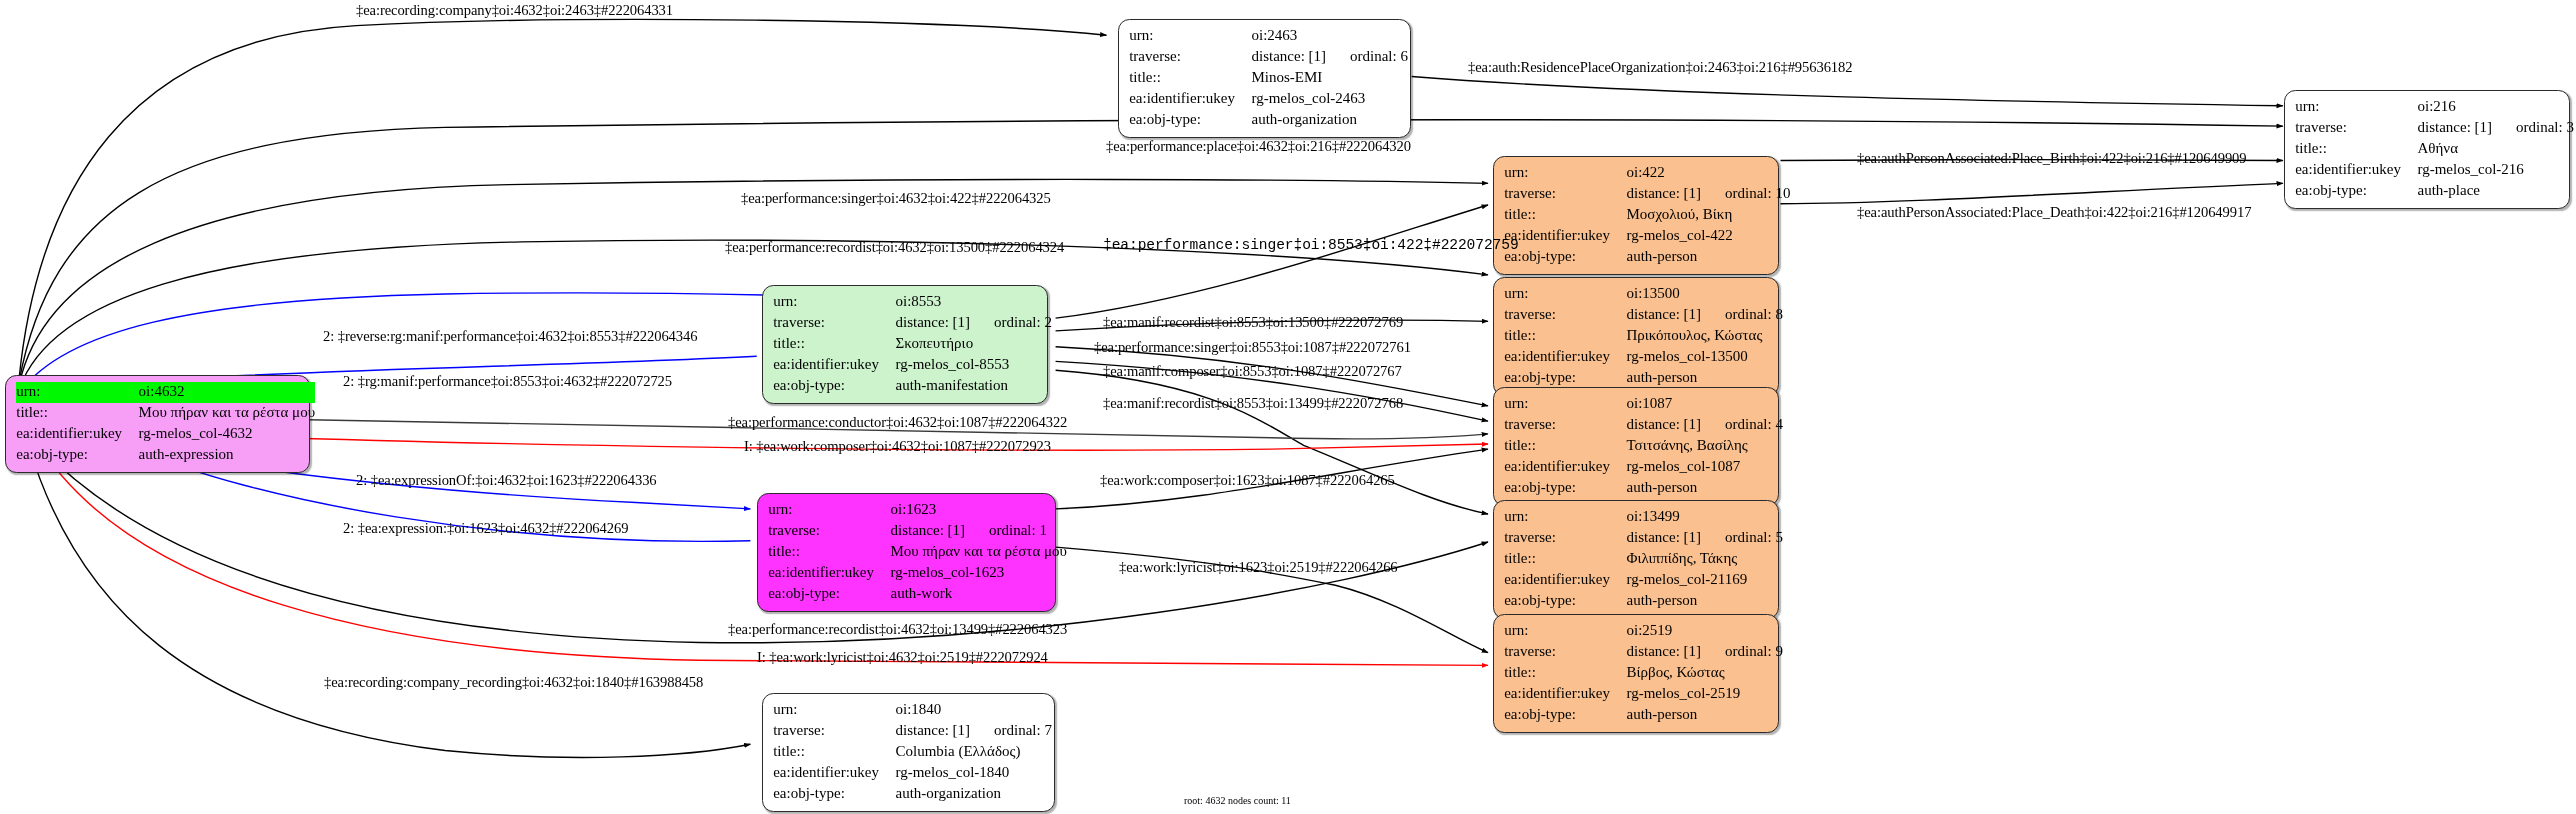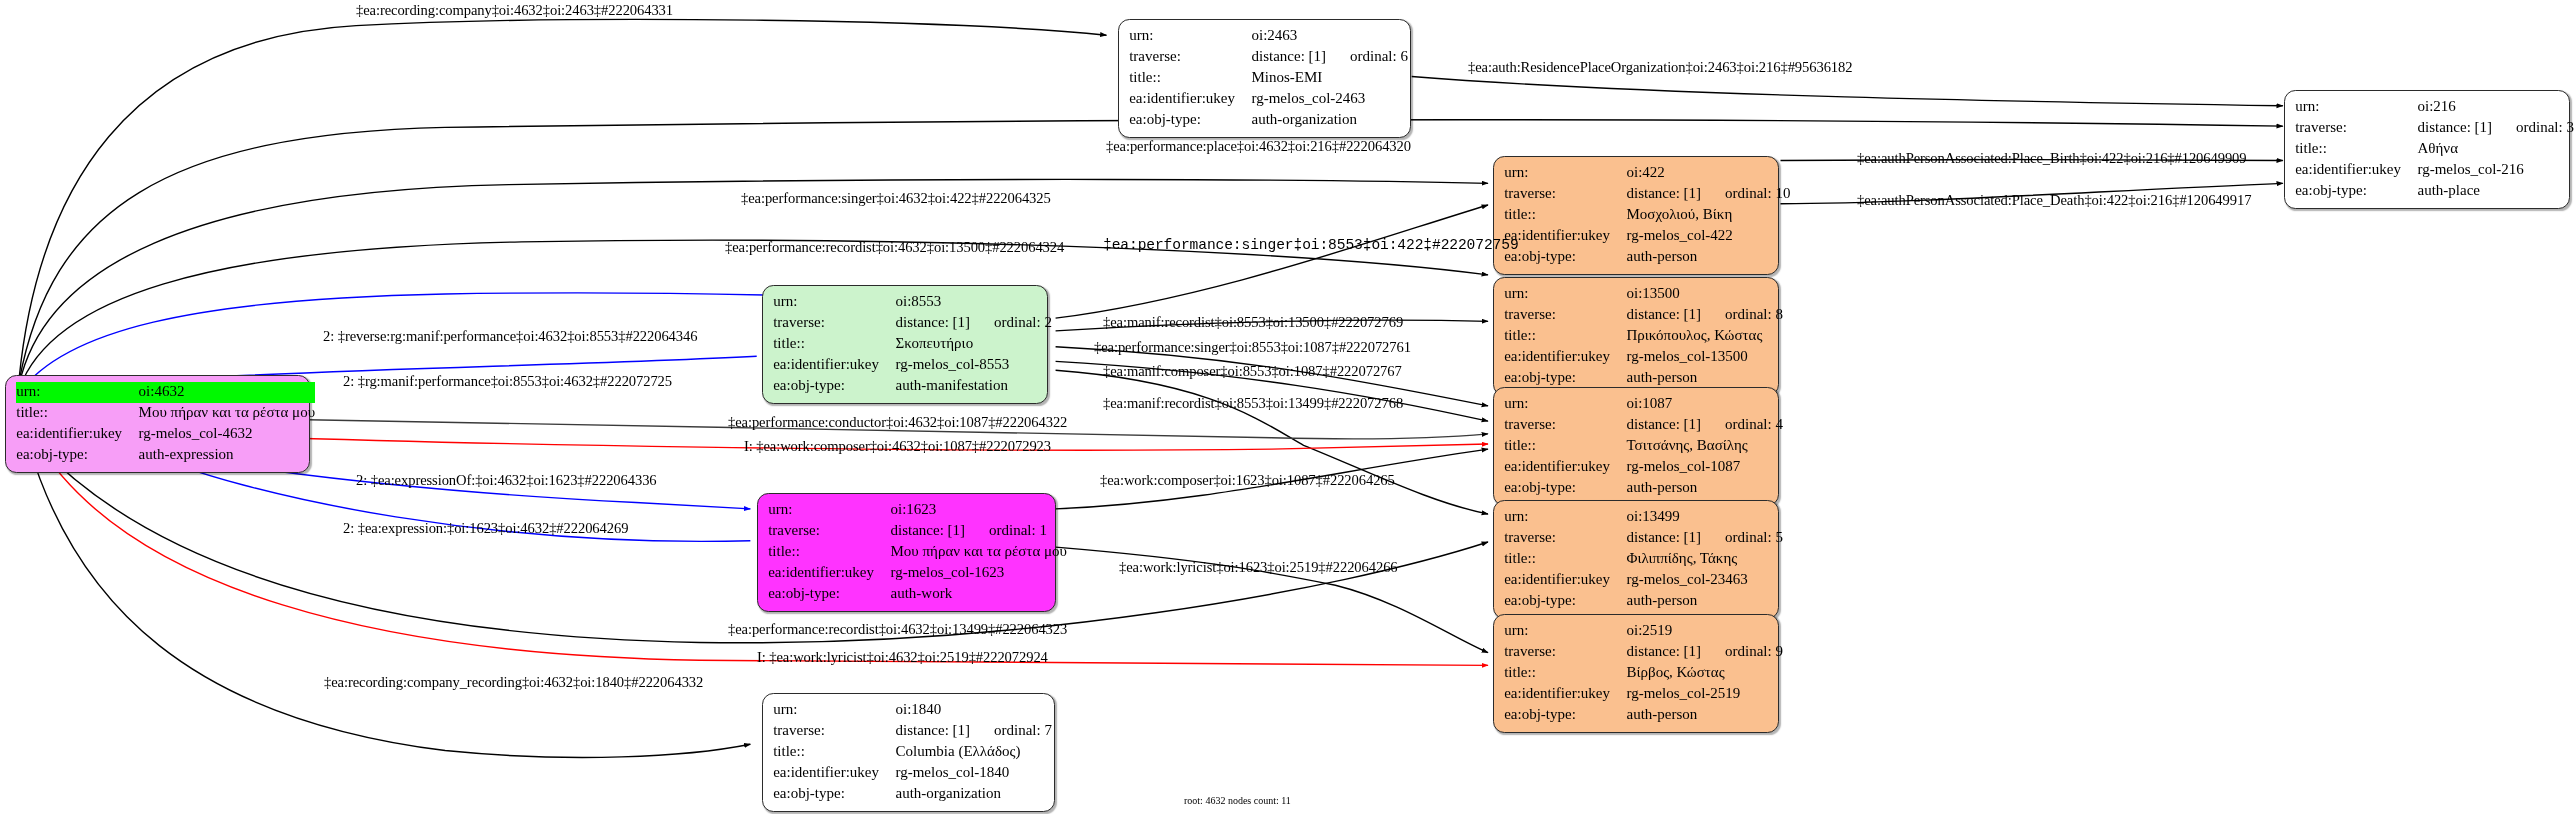--- a/index.html
+++ b/index.html
@@ -380,21 +380,21 @@
         <td class="v">
           <span class="trav-dist">distance: [1]</span><span>ordinal: 5</span>
         </td>
       </tr>
       <tr>
         <td class="k">title::</td>
         <td class="v">Φιλιππίδης, Τάκης</td>
       </tr>
       <tr>
         <td class="k">ea:identifier:ukey</td>
-        <td class="v">rg-melos_col-23463</td>
+        <td class="v">rg-melos_col-21169</td>
       </tr>
       <tr>
         <td class="k">ea:obj-type:</td>
         <td class="v">auth-person</td>
       </tr>
     </tbody>
       </table>
   </div>
 
   <div class="node orange" style="left:1493px; top:614px; width:286px;">
@@ -453,35 +453,35 @@
       </tr>
     </tbody>
       </table>
   </div>
 
   <div class="elabel" style="left:356px;  top:3.2px;">‡ea:recording:company‡oi:4632‡oi:2463‡#222064331</div>
   <div class="elabel" style="left:1440px; top:60px;margin-left:28px;">‡ea:auth:ResidencePlaceOrganization‡oi:2463‡oi:216‡#95636182</div>
   <div class="elabel" style="left:1106px; top:139px;">‡ea:performance:place‡oi:4632‡oi:216‡#222064320</div>
   <div class="elabel" style="left:1857px; top:151px;">‡ea:authPersonAssociated:Place_Birth‡oi:422‡oi:216‡#120649909</div>
   <div class="elabel" style="left:741px; top:191px;">‡ea:performance:singer‡oi:4632‡oi:422‡#222064325</div>
-  <div class="elabel" style="left:1857px; top:193px;">‡ea:authPersonAssociated:Place_Death‡oi:422‡oi:216‡#120649917</div>
+  <div class="elabel" style="left:1857px; top:205px;">‡ea:authPersonAssociated:Place_Death‡oi:422‡oi:216‡#120649917</div>
   <div class="elabel" style="left:725px; top:240px;">‡ea:performance:recordist‡oi:4632‡oi:13500‡#222064324</div>
   <div class="elabel" style="left:1103px; top:238px;font-family:Liberation Mono, monospace;">‡ea:performance:singer‡oi:8553‡oi:422‡#222072759</div>
   <div class="elabel" style="left:323px;  top:329px;">2: ‡reverse:rg:manif:performance‡oi:4632‡oi:8553‡#222064346</div>
   <div class="elabel" style="left:1103px; top:315px;">‡ea:manif:recordist‡oi:8553‡oi:13500‡#222072769</div>
   <div class="elabel" style="left:1094px; top:340px;">‡ea:performance:singer‡oi:8553‡oi:1087‡#222072761</div>
   <div class="elabel" style="left:343px;  top:374px;">2: ‡rg:manif:performance‡oi:8553‡oi:4632‡#222072725</div>
   <div class="elabel" style="left:1103px; top:364px;">‡ea:manif:composer‡oi:8553‡oi:1087‡#222072767</div>
   <div class="elabel" style="left:1103px; top:396px;">‡ea:manif:recordist‡oi:8553‡oi:13499‡#222072768</div>
   <div class="elabel" style="left:728px; top:415px;">‡ea:performance:conductor‡oi:4632‡oi:1087‡#222064322</div>
   <div class="elabel" style="left:744px; top:439px;">I: ‡ea:work:composer‡oi:4632‡oi:1087‡#222072923</div>
   <div class="elabel" style="left:356px;  top:473px;">2: ‡ea:expressionOf:‡oi:4632‡oi:1623‡#222064336</div>
   <div class="elabel" style="left:1100px; top:473px;text-align:center;">‡ea:work:composer‡oi:1623‡oi:1087‡#222064265</div>
   <div class="elabel" style="left:343px;  top:521px;">2: ‡ea:expression:‡oi:1623‡oi:4632‡#222064269</div>
   <div class="elabel" style="left:1119px; top:560px;">‡ea:work:lyricist‡oi:1623‡oi:2519‡#222064266</div>
   <div class="elabel" style="left:728px; top:622px;">‡ea:performance:recordist‡oi:4632‡oi:13499‡#222064323</div>
   <div class="elabel" style="left:757px; top:650px;">I: ‡ea:work:lyricist‡oi:4632‡oi:2519‡#222072924</div>
-  <div class="elabel" style="left:324px;  top:675px;">‡ea:recording:company_recording‡oi:4632‡oi:1840‡#222064332</div>
+  <div class="elabel" style="left:324px;  top:675px;">‡ea:recording:company_recording‡oi:4632‡oi:1840‡#163988458</div>
 
   <div class="footer" style="left:1184px; top:795px;">root: 4632 nodes count: 11</div>
 
 </div>
 
 
 </body></html>

